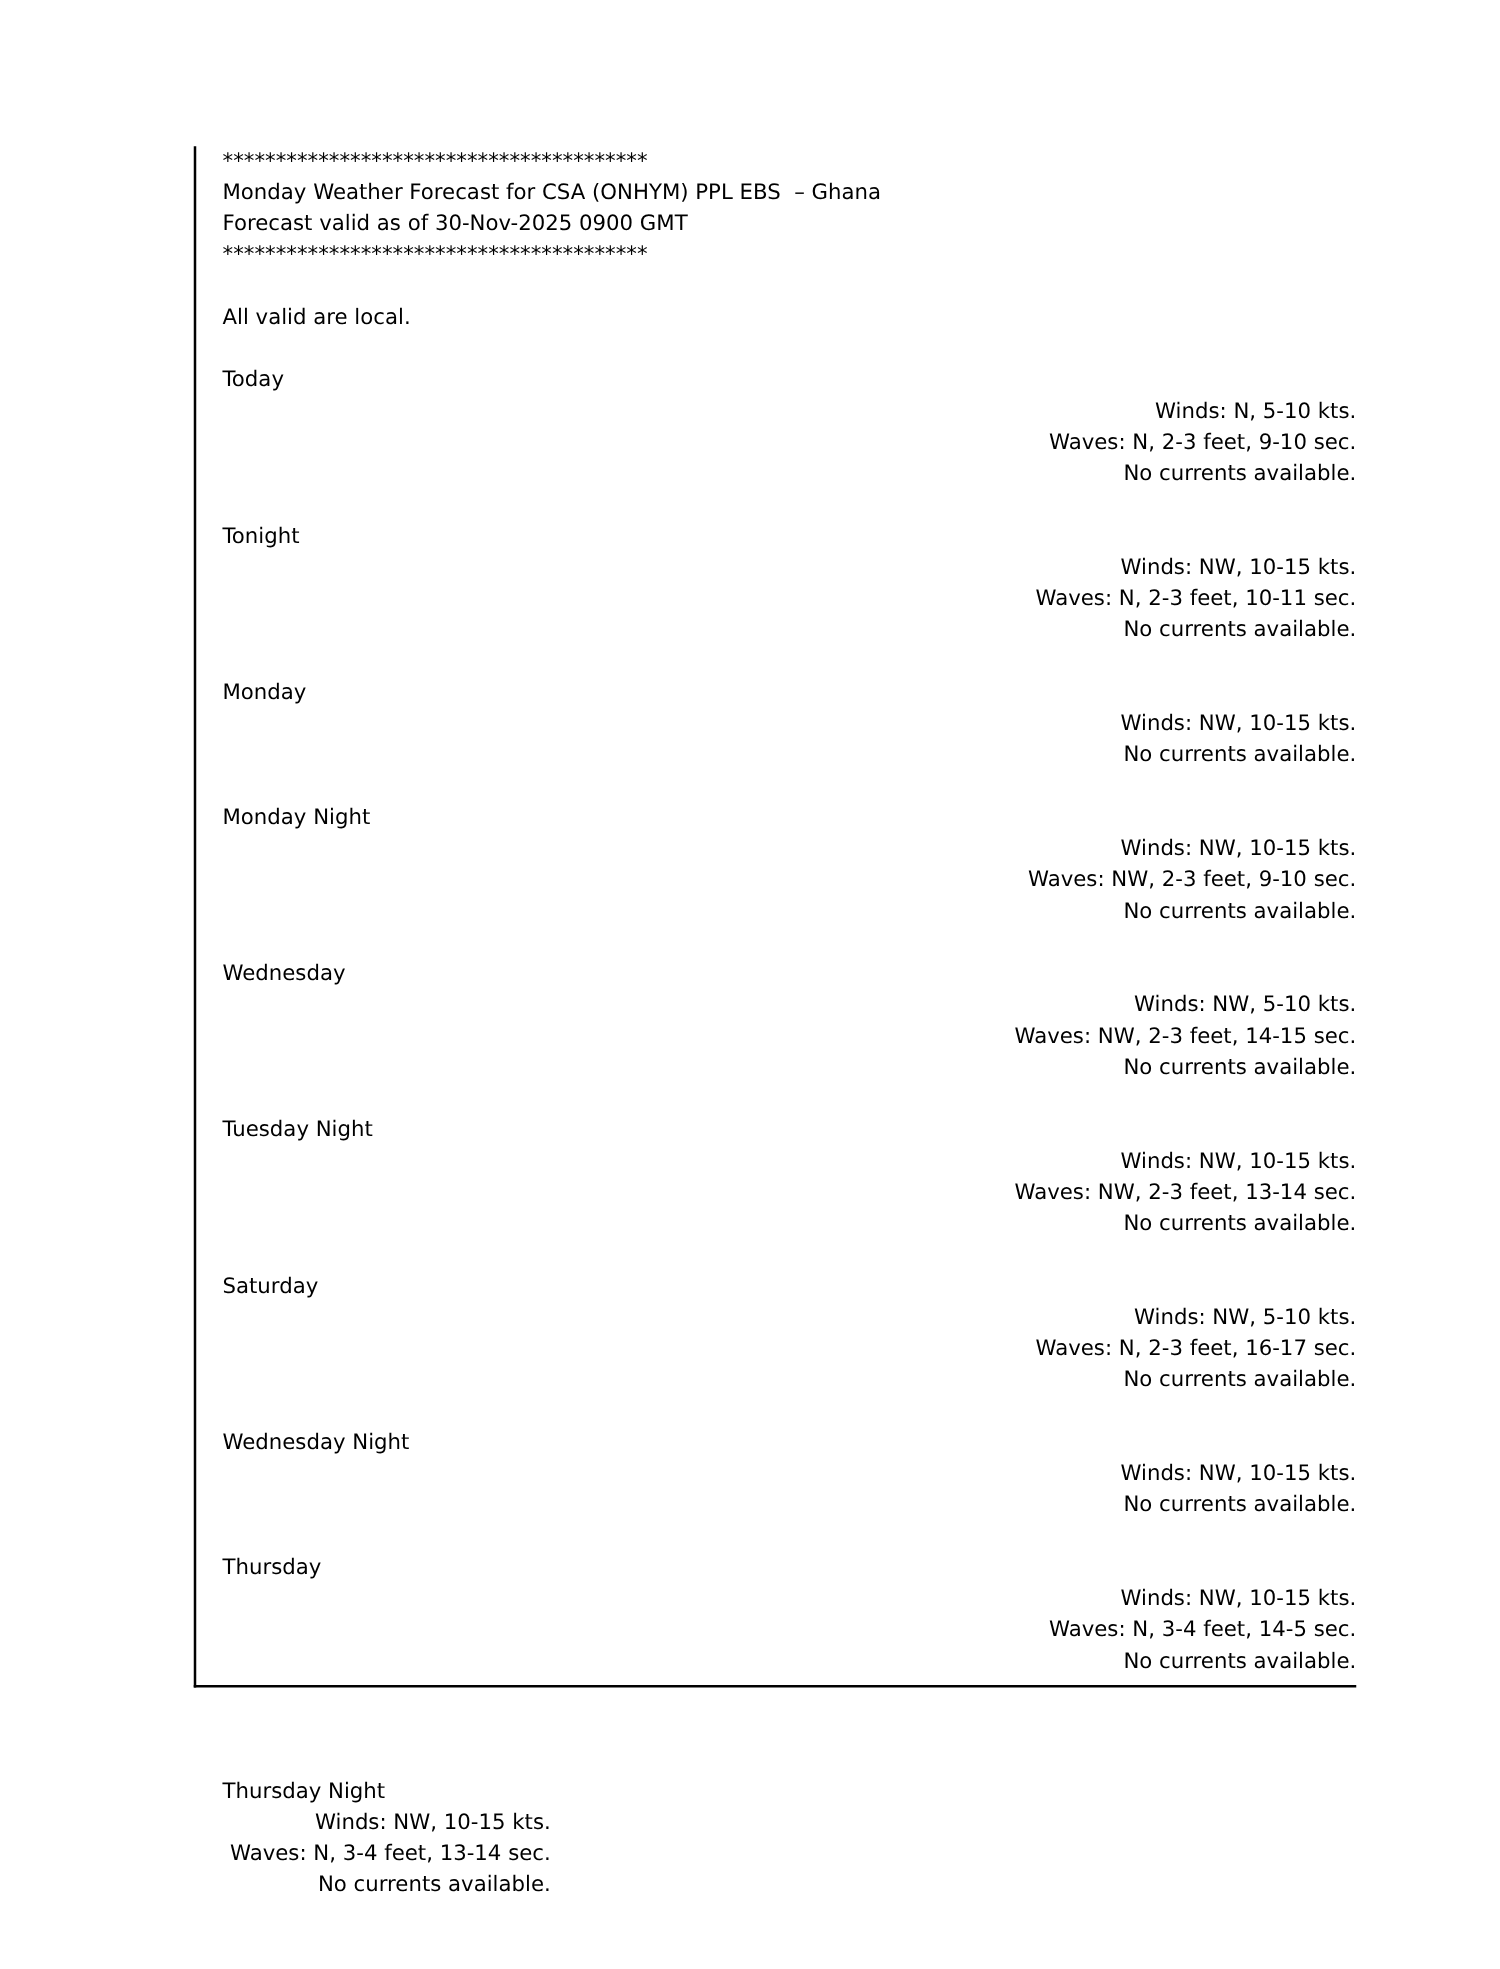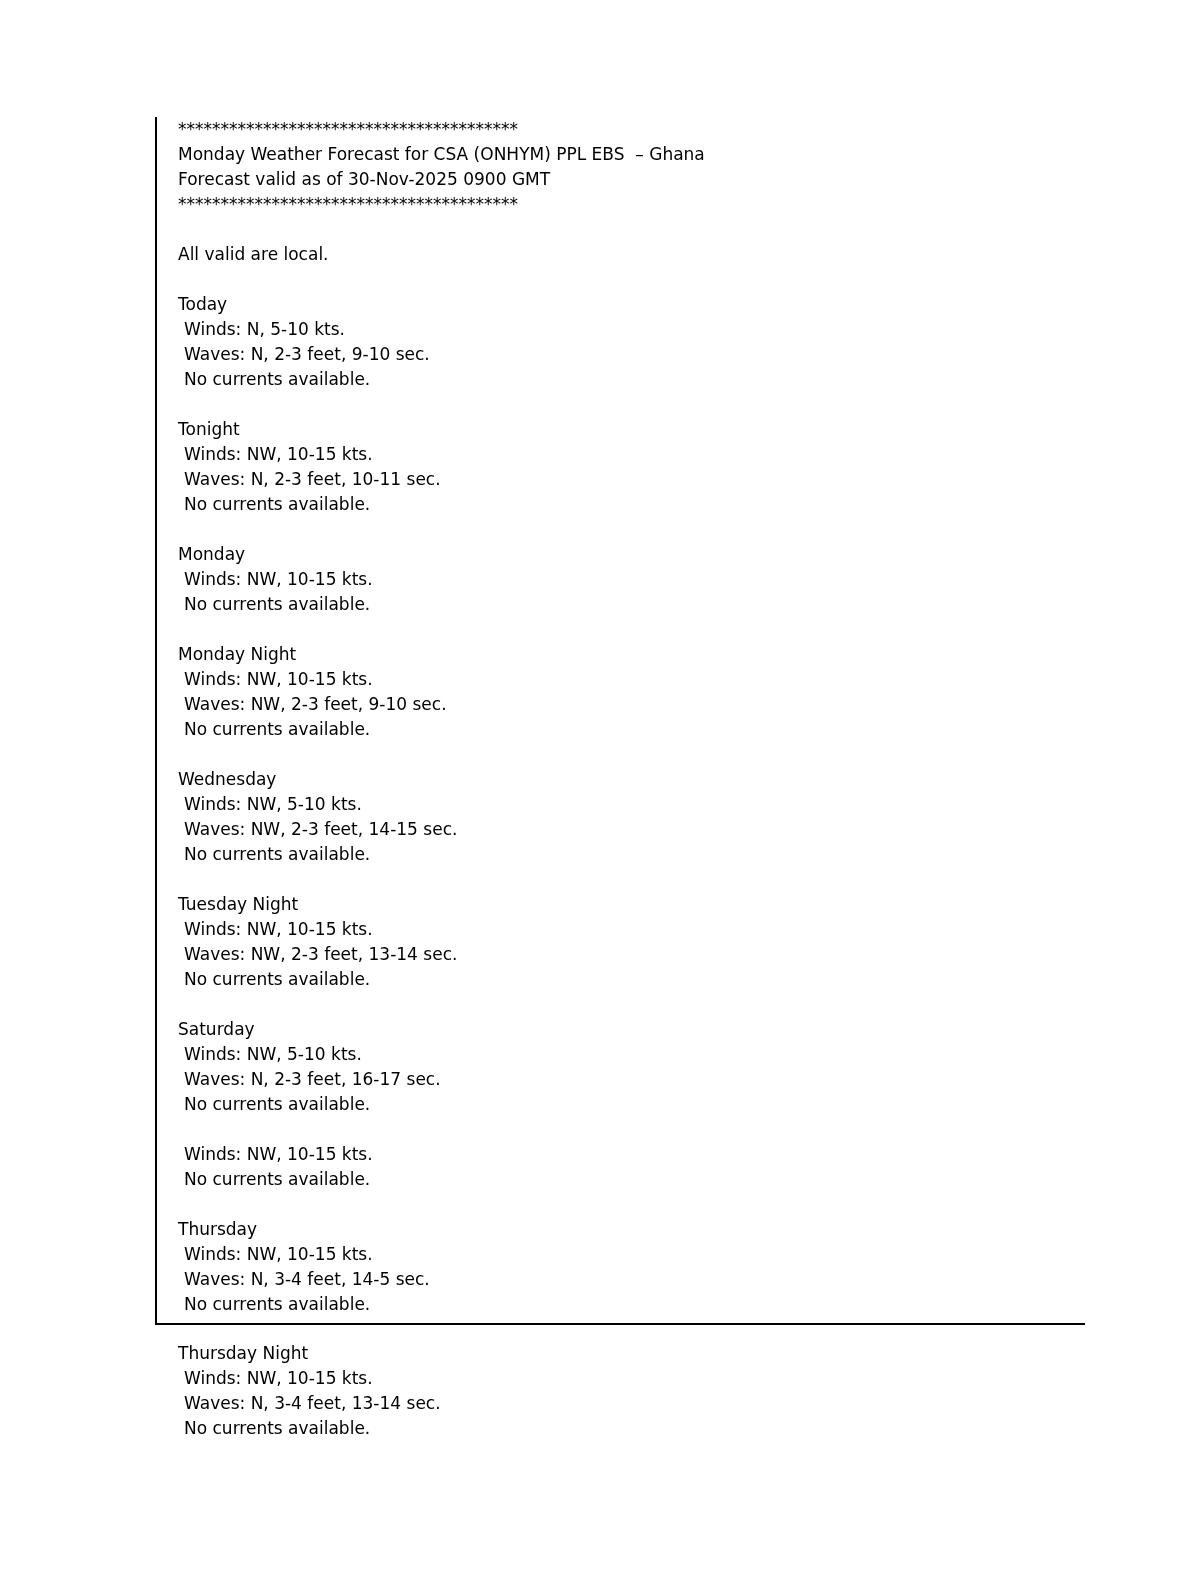--- a/index.html
+++ b/index.html
@@ -22,31 +22,32 @@
     width: 930px;
     box-sizing: border-box;
     border-left: 2px solid #000000;
     border-bottom: 2px solid #000000;
     padding: 0 0 6px 21px;
     background: #ffffff;
   }
   .continuation {
     position: absolute;
     left: 178px;
-    top: 1341px;
+    top: 1421px;
   }
   .ln {
     font-size: 17px;
     line-height: 25px;
     min-height: 25px;
     white-space: pre-wrap;
     color: #000000;
   }
   .ind {
     padding-left: 6px;
+    text-align: right;
   }
   .sp {
     
   }
 </style>
 </head>
 <body>
 
 <div class="frame">
   <div class="ln">****************************************</div>
@@ -91,20 +92,21 @@
   <div class="ln ind">Waves: NW, 2-3 feet, 13-14 sec.</div>
   <div class="ln ind">No currents available.</div>
   <div class="ln sp"></div>
 
   <div class="ln">Saturday</div>
   <div class="ln ind">Winds: NW, 5-10 kts.</div>
   <div class="ln ind">Waves: N, 2-3 feet, 16-17 sec.</div>
   <div class="ln ind">No currents available.</div>
   <div class="ln sp"></div>
 
+  <div class="ln">Wednesday Night</div>
   <div class="ln ind">Winds: NW, 10-15 kts.</div>
   <div class="ln ind">No currents available.</div>
   <div class="ln sp"></div>
 
   <div class="ln">Thursday</div>
   <div class="ln ind">Winds: NW, 10-15 kts.</div>
   <div class="ln ind">Waves: N, 3-4 feet, 14-5 sec.</div>
   <div class="ln ind">No currents available.</div>
 </div>
 

